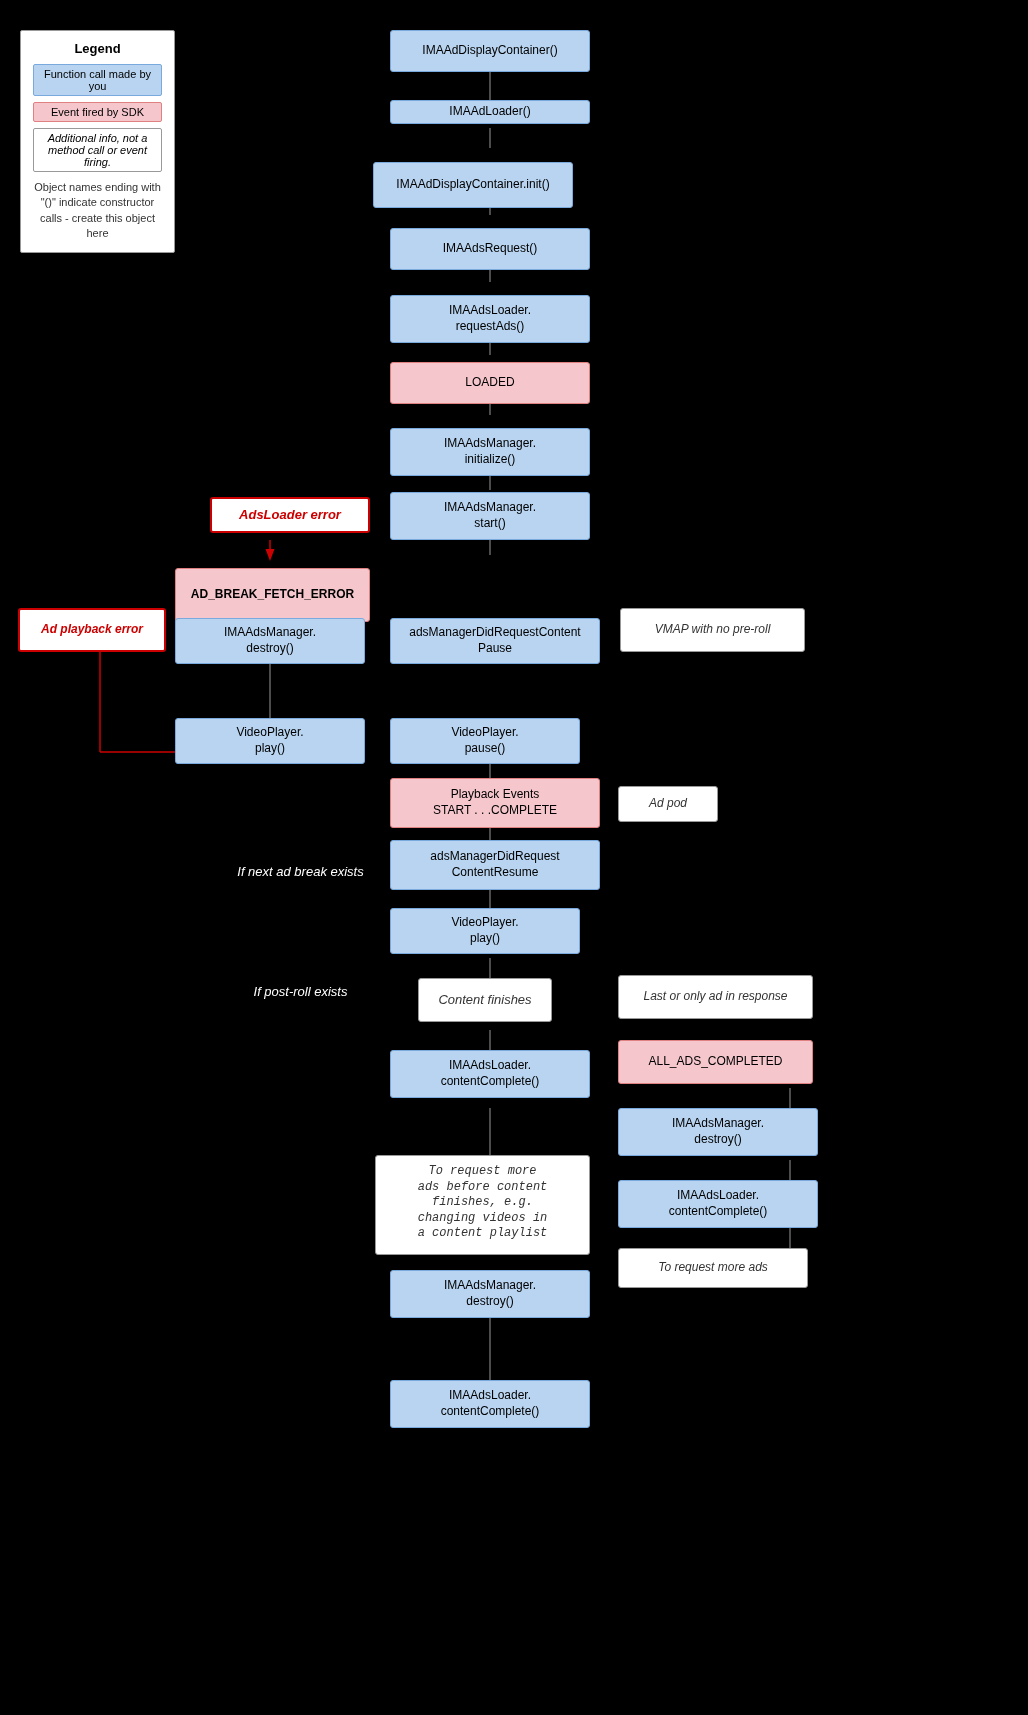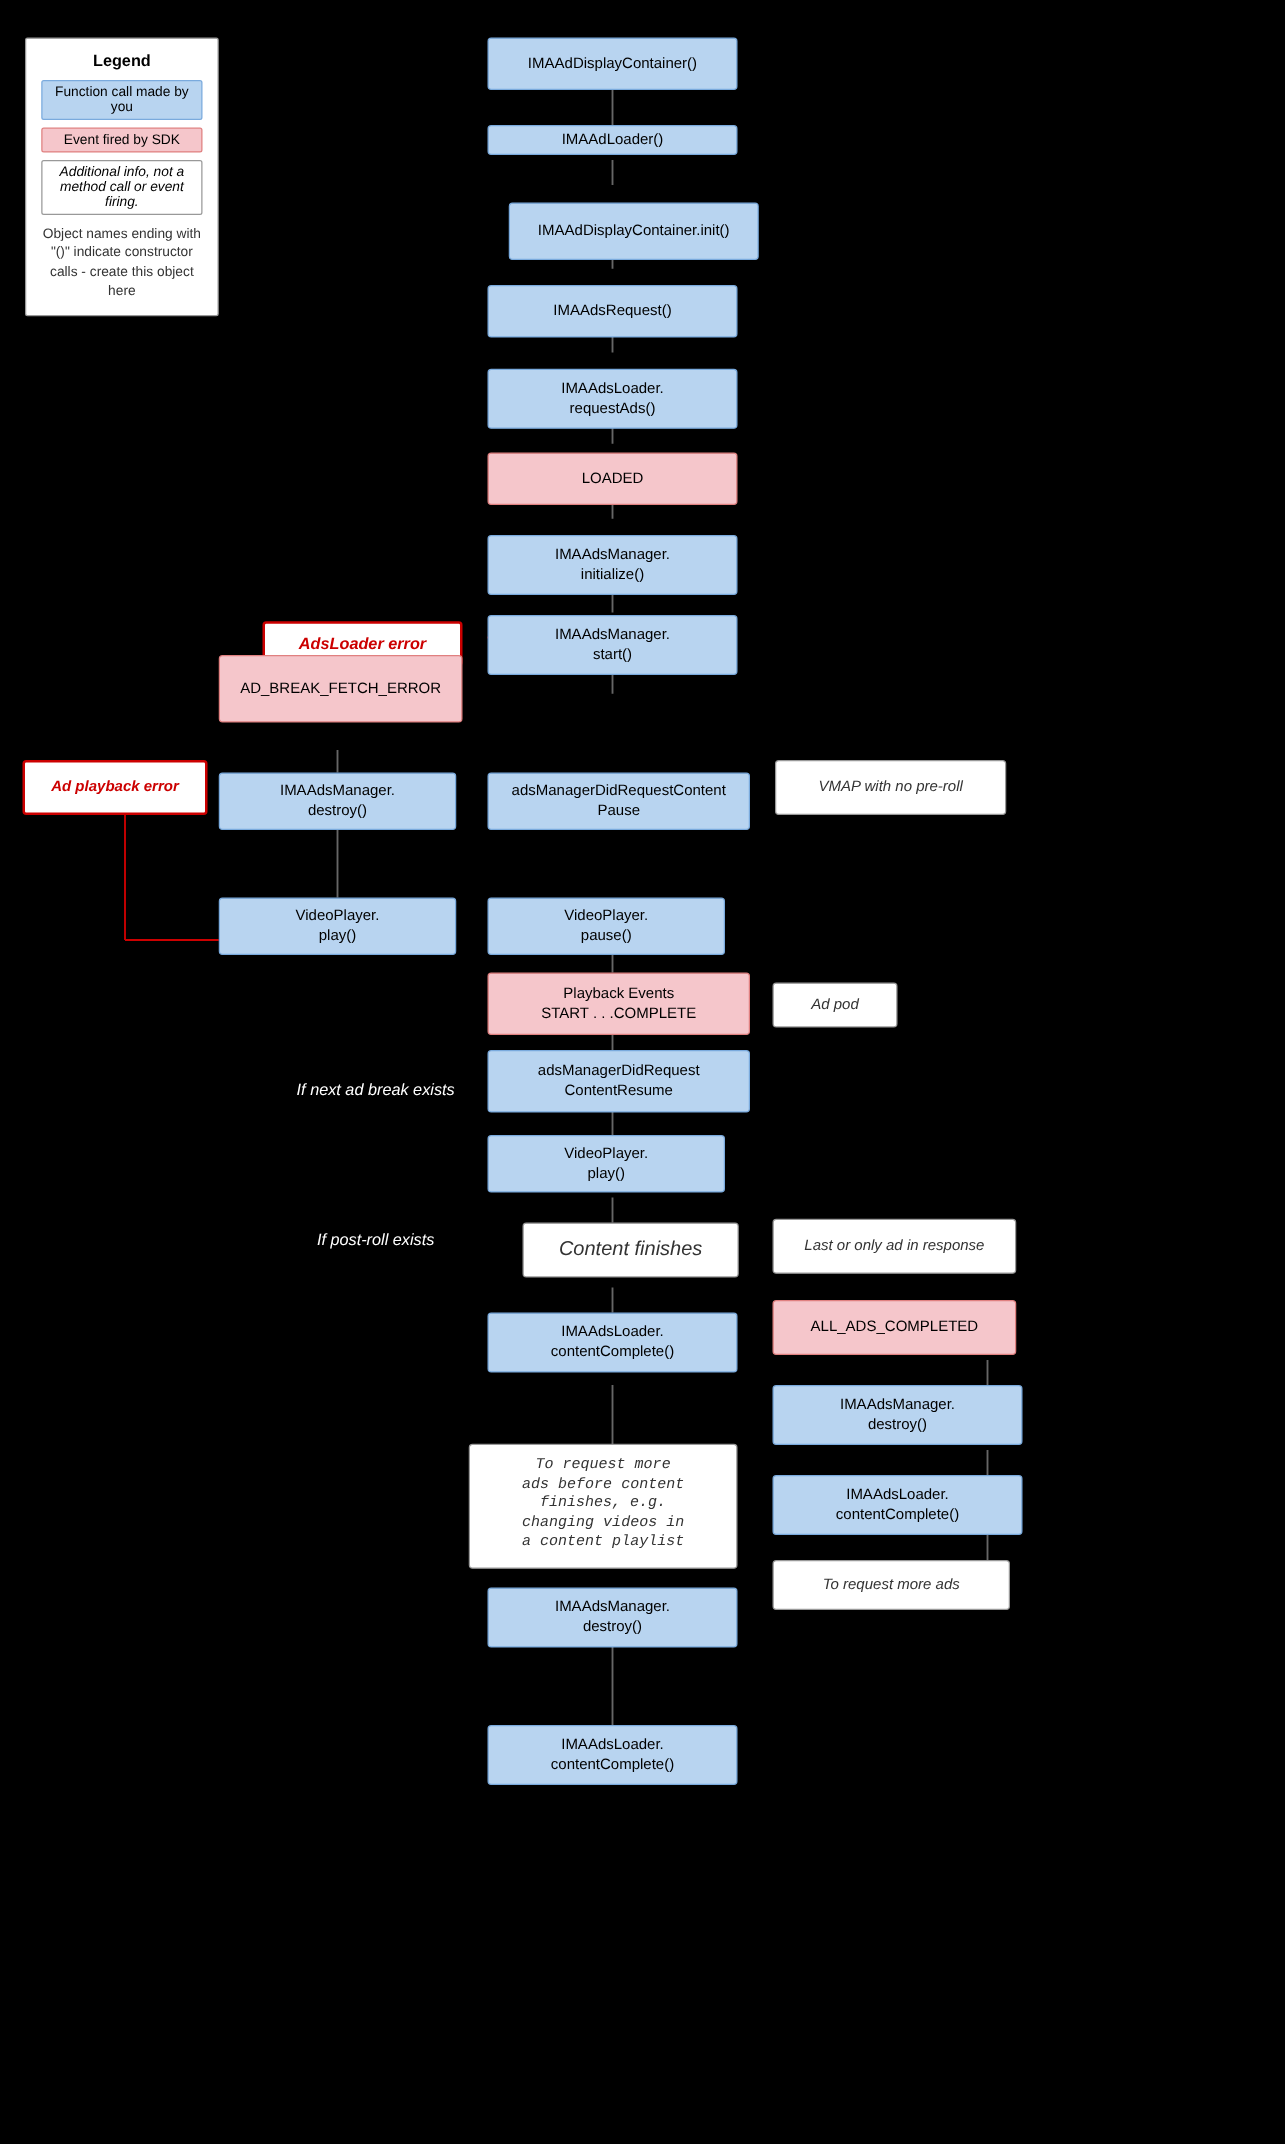--- a/index.html
+++ b/index.html
@@ -196,21 +196,21 @@
   </div>
 
   <div class="box box-blue" style="left:390px; top:30px; width:200px; height:42px;">
     <span>IMAAdDisplayContainer()</span>
   </div>
 
   <div class="box box-blue" style="left:390px; top:100px; width:200px; height:24px;">
     <span>IMAAdLoader()</span>
   </div>
 
-  <div class="box box-blue" style="left:407px; top:162px; width:200px; height:46px;">
+  <div class="box box-blue" style="left:373px; top:162px; width:200px; height:46px;">
     <span>IMAAdDisplayContainer.init()</span>
   </div>
 
   <div class="box box-blue" style="left:390px; top:228px; width:200px; height:42px;">
     <span>IMAAdsRequest()</span>
   </div>
 
   <div class="box box-blue" style="left:390px; top:295px; width:200px; height:48px;">
     <span style="white-space:pre-line;">IMAAdsLoader.
 requestAds()</span>
@@ -227,21 +227,21 @@
 
   <div class="box box-blue" style="left:390px; top:492px; width:200px; height:48px;">
     <span style="white-space:pre-line;">IMAAdsManager.
 start()</span>
   </div>
 
   <div class="box box-red-outline" style="left:210px; top:497px; width:160px; height:36px; font-size:13px;">
     <span>AdsLoader error</span>
   </div>
 
-  <div class="box box-pink" style="left:175px; top:524px; width:195px; height:54px;">
+  <div class="box box-pink" style="left:175px; top:568px; width:195px; height:54px;font-weight:bold;">
     <span>AD_BREAK_FETCH_ERROR</span>
   </div>
 
   <div class="box box-red-outline" style="left:18px; top:608px; width:148px; height:44px; font-size:12px;">
     <span>Ad playback error</span>
   </div>
 
   <div class="box box-blue" style="left:175px; top:618px; width:190px; height:46px;">
     <span style="white-space:pre-line;">IMAAdsManager.
 destroy()</span>
@@ -282,21 +282,21 @@
 
   <div class="box box-blue" style="left:390px; top:908px; width:190px; height:46px;">
     <span style="white-space:pre-line;">VideoPlayer.
 play()</span>
   </div>
 
   <div class="box" style="left:218px; top:970px; width:165px; height:44px; color:#fff; background:transparent; font-style:italic; font-size:13px;">
     <span>If post-roll exists</span>
   </div>
 
-  <div class="box box-italic-outline" style="left:418px; top:978px; width:173px; height:44px; font-size:16px;">
+  <div class="box box-italic-outline" style="left:418px; top:978px; width:134px; height:44px; font-size:13px;">
     <span>Content finishes</span>
   </div>
 
   <div class="box box-italic-outline" style="left:618px; top:975px; width:195px; height:44px; font-size:12px;">
     <span>Last or only ad in response</span>
   </div>
 
   <div class="box box-pink" style="left:618px; top:1040px; width:195px; height:44px;">
     <span>ALL_ADS_COMPLETED</span>
   </div>

